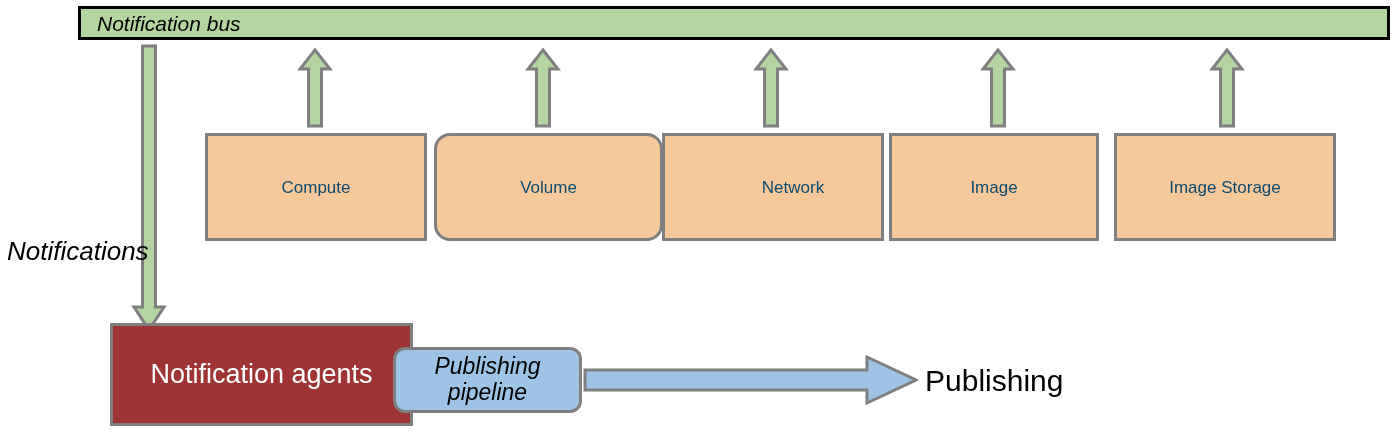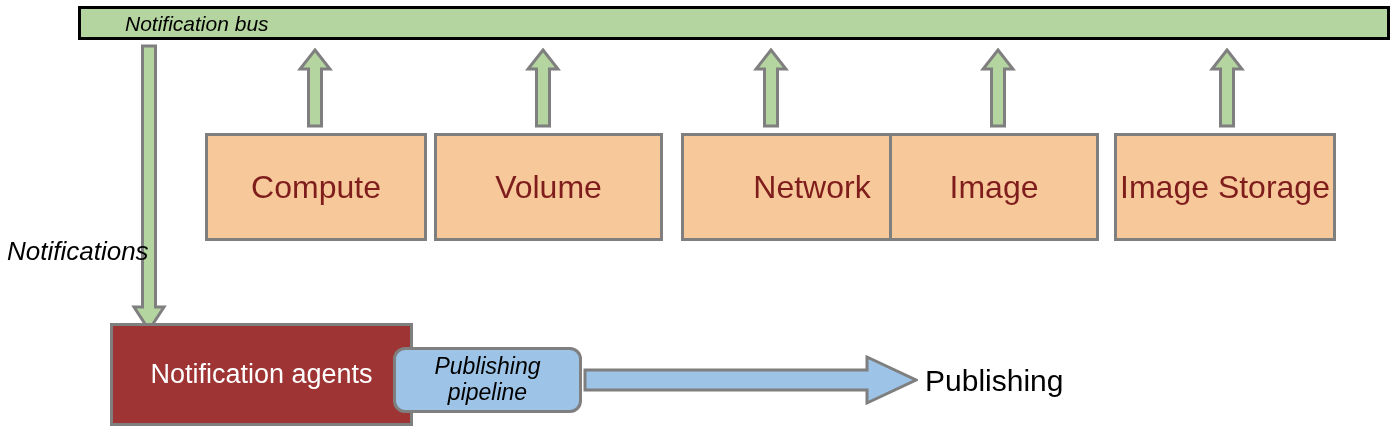--- a/index.html
+++ b/index.html
@@ -33,38 +33,37 @@
   .bus-label {
     position: absolute;
     left: 16px;
     top: 50%;
     transform: translateY(-50%);
     font-style: italic;
     font-size: 21px;
     color: #000000;
     white-space: nowrap;
     line-height: 1;
-    margin-left: 28px;
   }
 
   
   .service-box {
     position: absolute;
     top: 133px;
     height: 108px;
     background: #f7c99a;
     border: 3px solid #7f7f7f;
     box-sizing: border-box;
     display: flex;
     align-items: center;
     justify-content: center;
   }
   .service-label {
-    font-size: 32px;
-    color: #7f1d1d;
+    font-size: 17px;
+    color: #0c4a6e;
     white-space: nowrap;
     line-height: 1;
   }
 
   
   .up-arrow {
     position: absolute;
     top: 48px;
     width: 36px;
     height: 80px;
@@ -190,24 +189,24 @@
   </div>
   <div class="up-arrow" style="left:1209px;">
     <svg width="36" height="80" viewBox="0 0 36 80" xmlns="http://www.w3.org/2000/svg">
       <path d="M18 2 L33 21 L24.5 21 L24.5 78 L11.5 78 L11.5 21 L3 21 Z" fill="#b5d5a0" stroke="#7f7f7f" stroke-width="3" stroke-linejoin="miter"></path>
     </svg>
   </div>
 
   <div class="service-box" style="left:205px; width:222px;">
     <span class="service-label">Compute</span>
   </div>
-  <div class="service-box" style="left:434px; width:229px;">
+  <div class="service-box" style="left:434px; width:229px;border-radius:16px;">
     <span class="service-label">Volume</span>
   </div>
-  <div class="service-box" style="left:681px; width:222px;padding-left:40px;">
+  <div class="service-box" style="left:662px; width:222px;padding-left:40px;">
     <span class="service-label">Network</span>
   </div>
   <div class="service-box" style="left:889px; width:210px;">
     <span class="service-label">Image</span>
   </div>
   <div class="service-box" style="left:1114px; width:222px;">
     <span class="service-label">Image Storage</span>
   </div>
 
   <div class="down-arrow">

